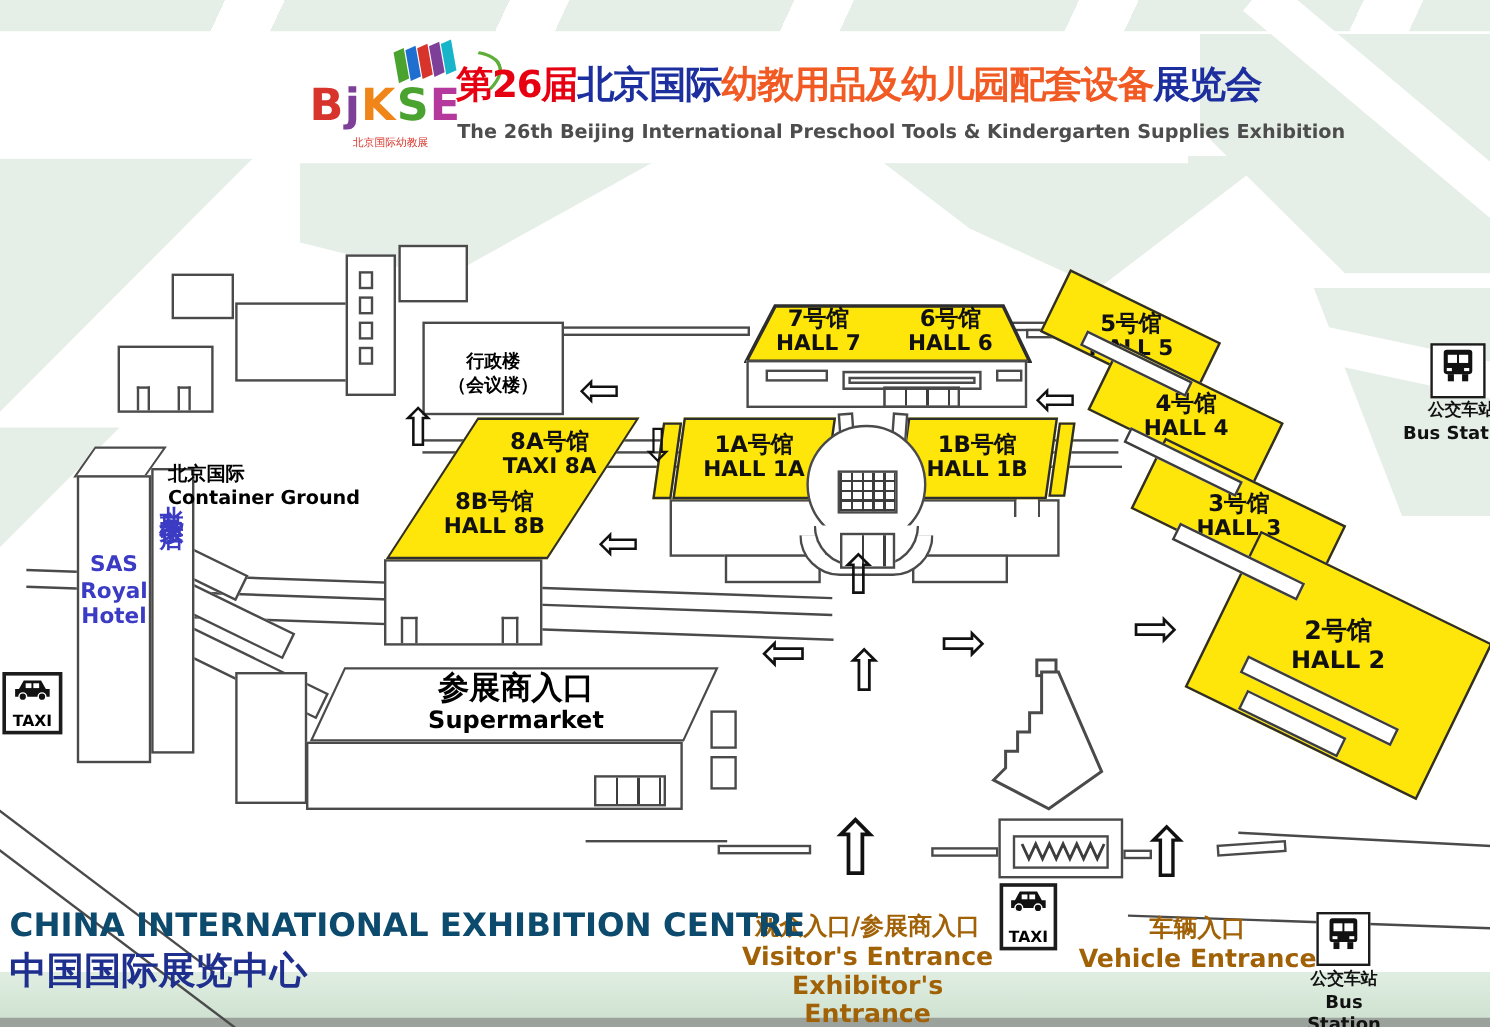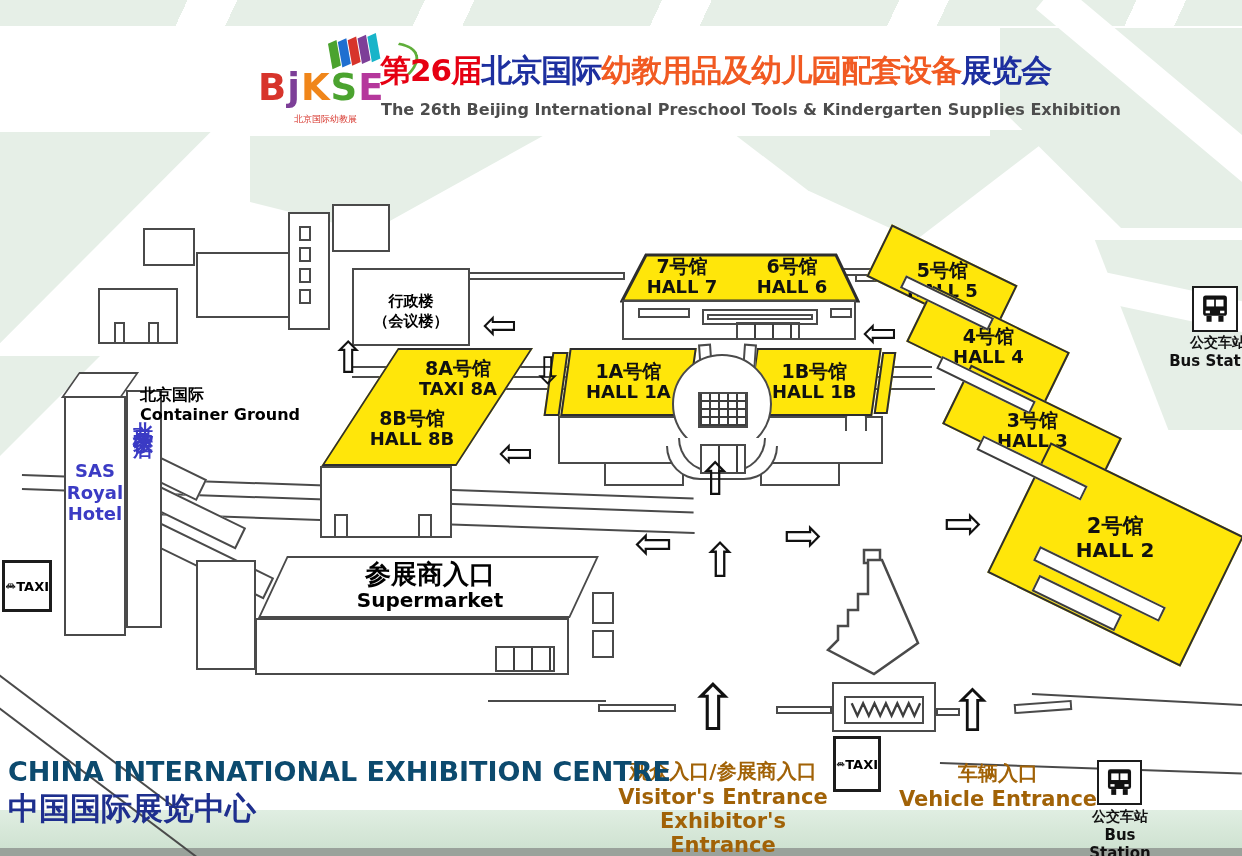--- a/index.html
+++ b/index.html
@@ -19,21 +19,21 @@
   .hallY{background:#ffe60a;border:2.5px solid #2e2e2e;}
   .hlbl{font-weight:bold;color:#111;text-align:center;line-height:1.12;}
   .hlbl .cn{font-size:19px;display:block;}
   .hlbl .en{font-size:18px;display:block;}
   .hallR{position:absolute;background:#ffe60a;border:2.5px solid #2e2e2e;display:flex;
          align-items:center;justify-content:center;z-index:4;}
   .hallR .hlbl{transform:rotate(-26deg);}
   .ridge{position:absolute;background:#fff;border:2px solid #3d3d3d;z-index:5;}
   .arw{position:absolute;color:#111;z-index:11;line-height:1;font-family:"DejaVu Sans",sans-serif;}
   .signbox{position:absolute;background:#fff;border:3px solid #1c1c1c;z-index:12;
-           display:flex;flex-direction:row;align-items:center;justify-content:center;}
+           display:flex;flex-direction:column;align-items:center;justify-content:space-between;}
   .signlbl{position:absolute;text-align:center;font-weight:bold;color:#111;z-index:12;line-height:1.25;}
   
   .header-box{left:248px;top:28px;width:742px;height:108px;background:#fff;z-index:20;}
   .logo-letters{position:absolute;left:258px;top:66px;z-index:22;font-weight:bold;
                 font-size:37px;letter-spacing:1px;}
   .lg0{color:#d7342b;} .lg1{color:#7d3f98;} .lg2{color:#f0861a;}
   .lg3{color:#4ba32f;} .lg4{color:#b5389c;}
   .logo-books{position:absolute;left:330px;top:38px;z-index:22;transform:rotate(-10deg);}
   .logo-books i{display:inline-block;width:9px;height:26px;margin-right:1px;transform:skewY(-14deg);}
   .bk0{background:#4ba32f;} .bk1{background:#1f6fd0;} .bk2{background:#d7342b;}

